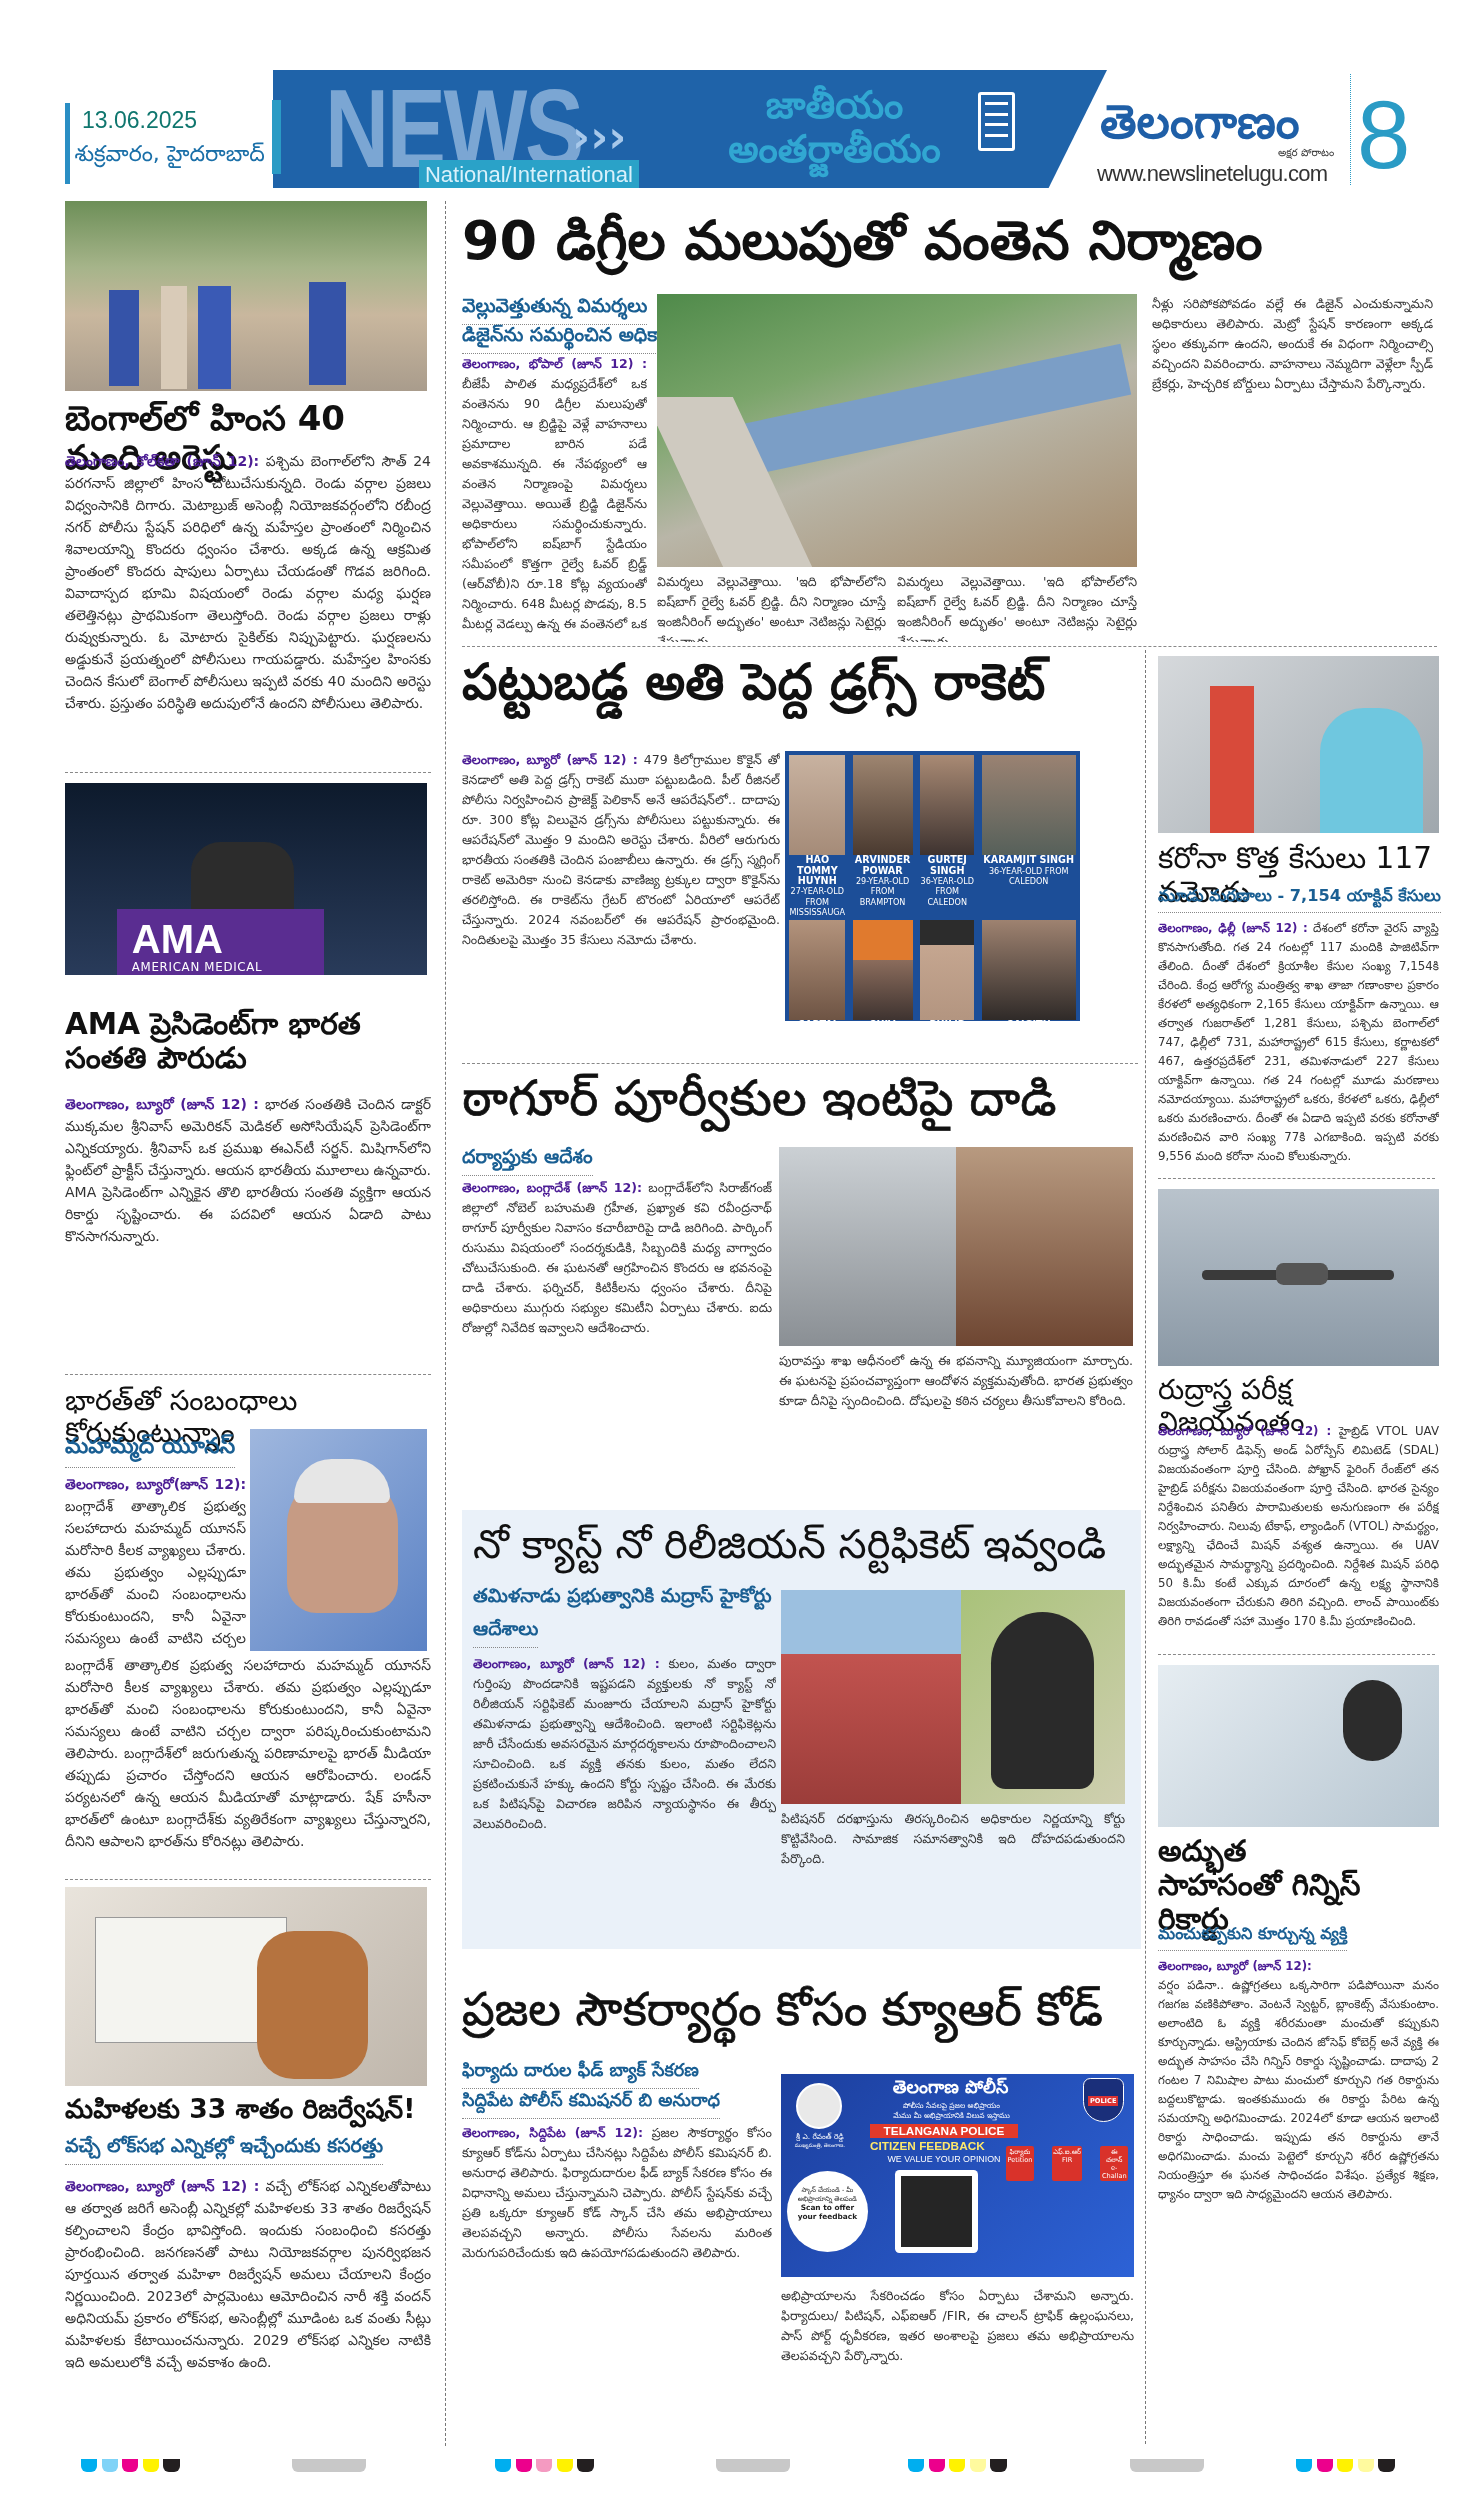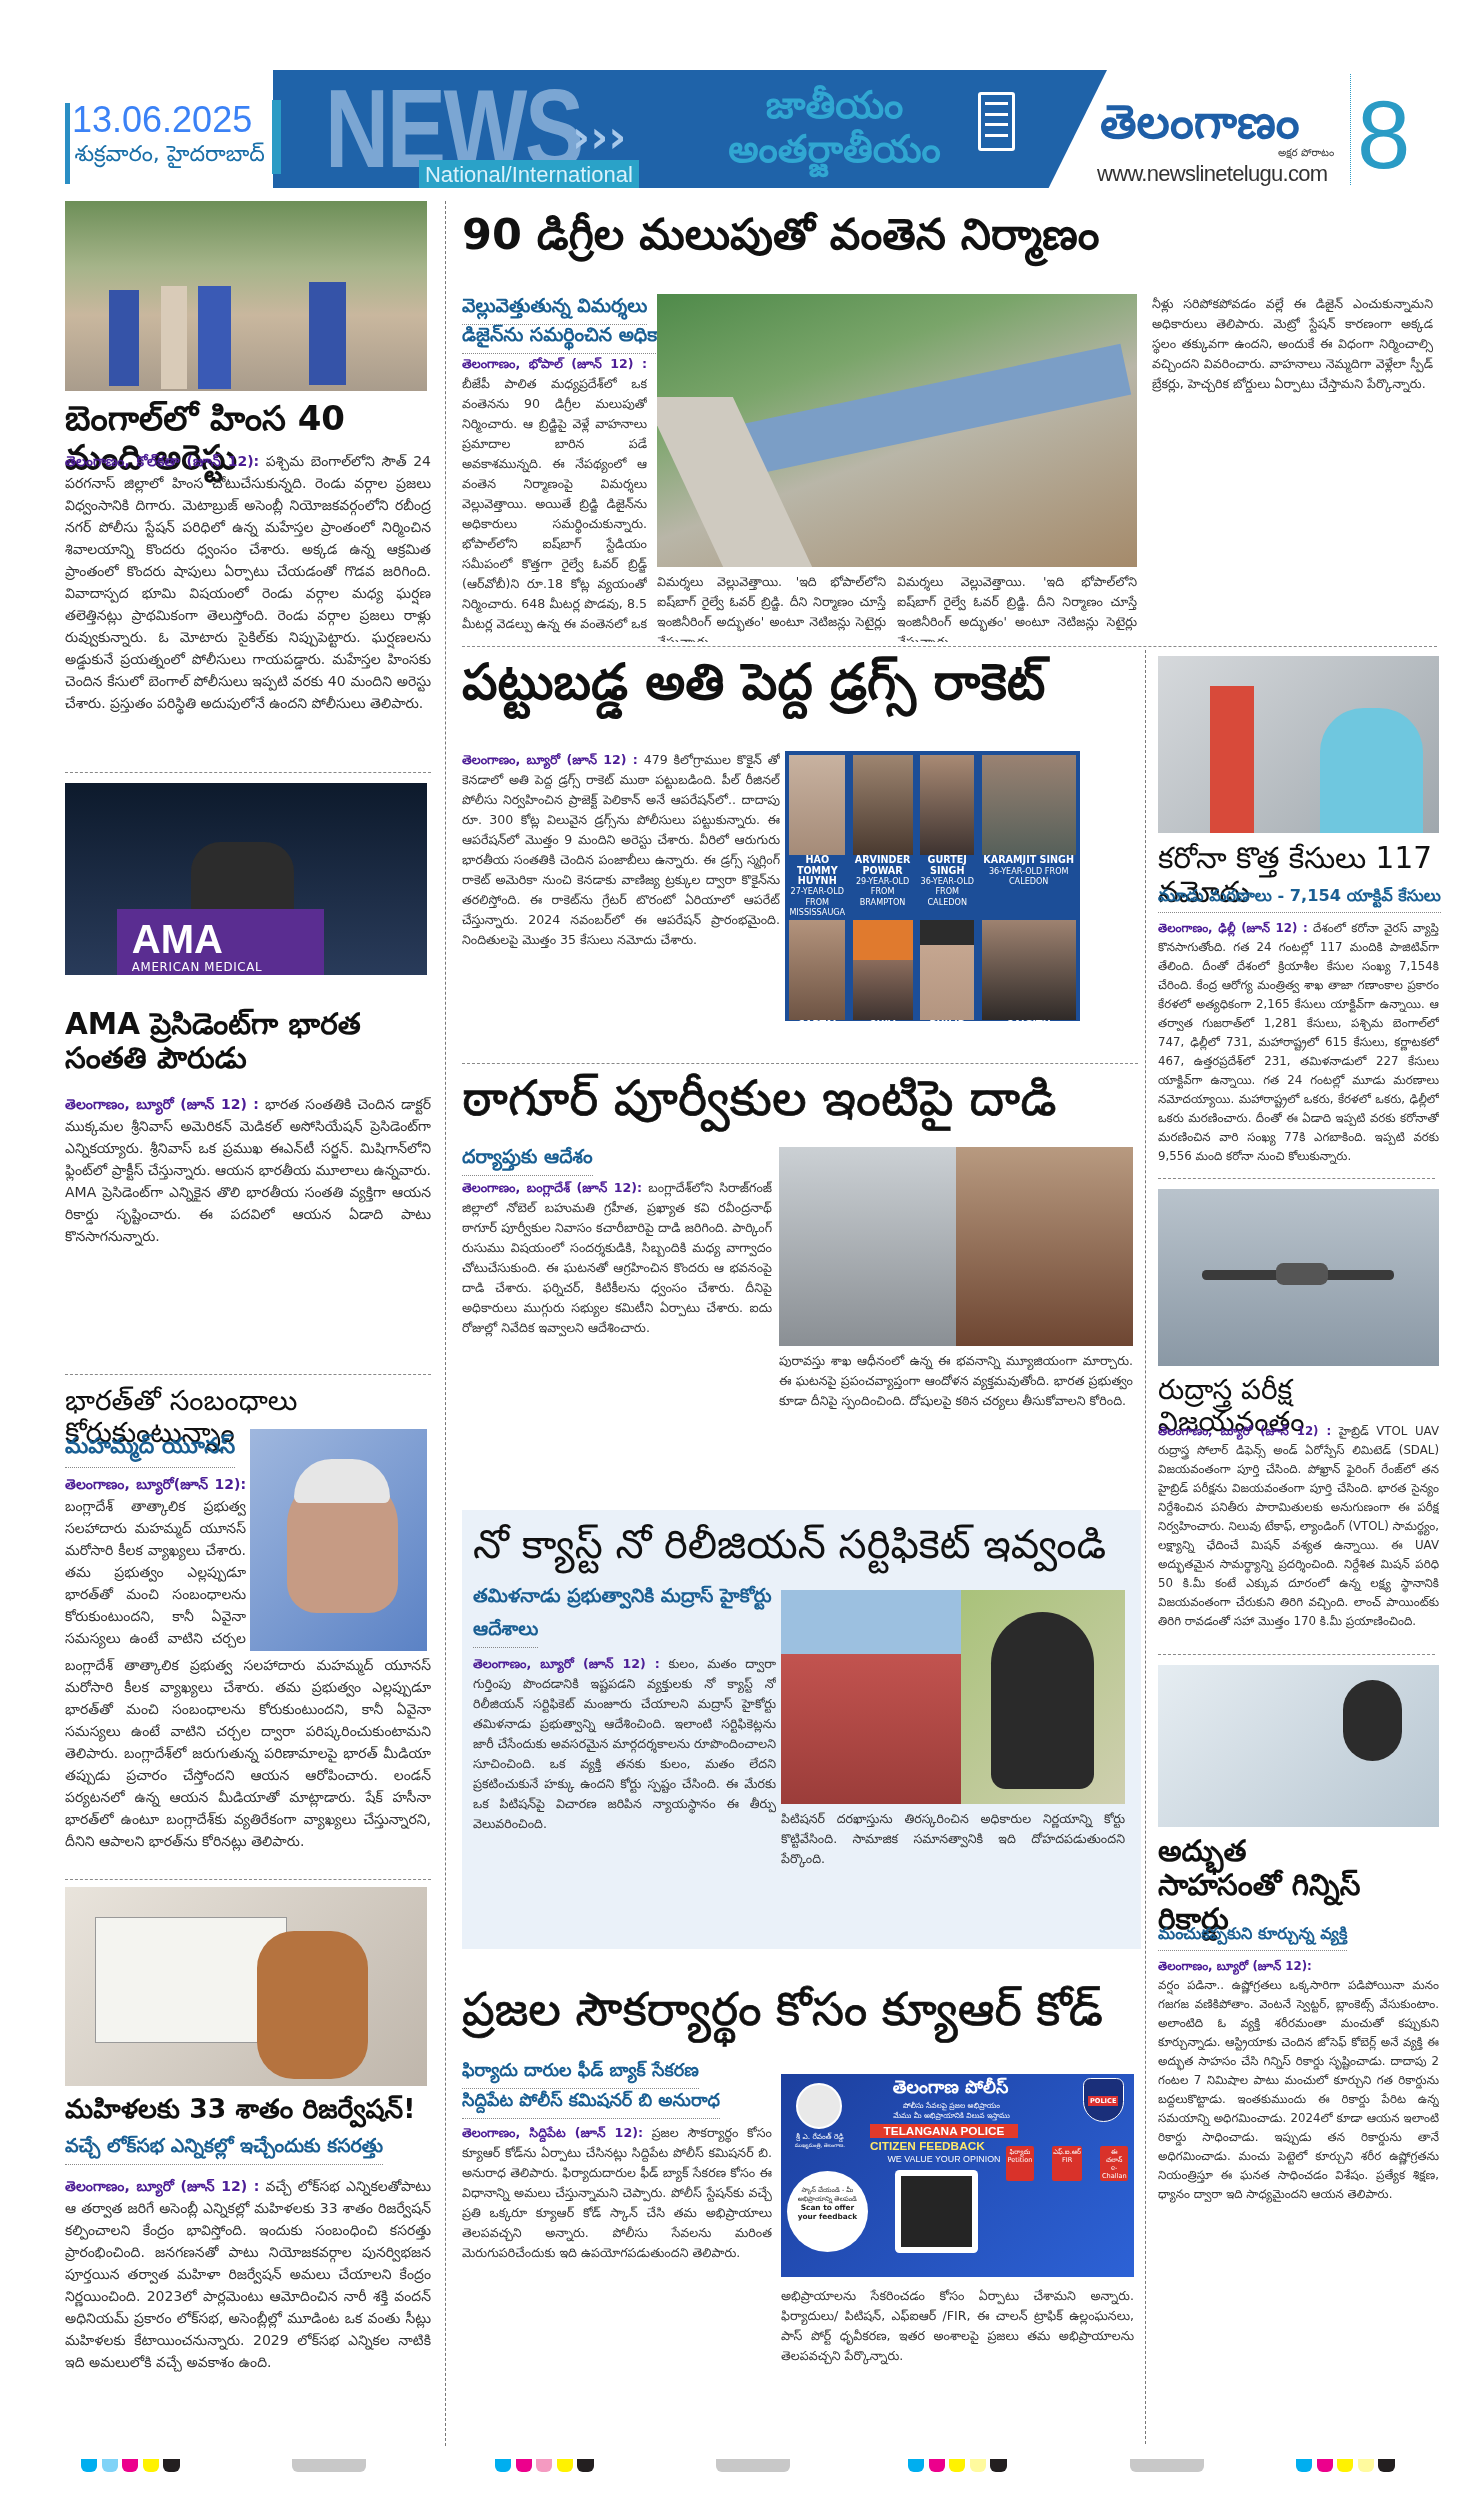--- a/index.html
+++ b/index.html
@@ -1,21 +1,21 @@
 <!DOCTYPE html>
 <html style="font-size:11.8px"><head>
 <meta charset="utf-8">
 <style>
 *{box-sizing:border-box;margin:0;padding:0}
 html,body{width:1466px;height:2512px;background:#fff;overflow:hidden}
 body{position:relative;font-family:"DejaVu Sans","Liberation Sans",sans-serif;color:#222}
 .abs{position:absolute}
 
 .hdr-date{left:65px;top:103px;width:214px;height:81px;border-left:5.9px solid #2a8ec4}
-.hdr-date .d1{font-family:"Liberation Sans",sans-serif;font-size:36px;color:#3b82f6;line-height:34px;padding-left:2px}
+.hdr-date .d1{font-family:"Liberation Sans",sans-serif;font-size:23px;color:#0f766e;line-height:34px;padding-left:12px}
 .hdr-date .d2{font-size:22px;color:#1a6fa8;line-height:34px;padding-left:4.4px}
 .hdr-band{left:273px;top:70px;width:834px;height:118px;background:#1f63a9;clip-path:polygon(0 0,100% 0,93% 100%,0 100%)}
 .hdr-accent{left:272px;top:100px;width:8.9px;height:74px;background:#2a9bc5}
 .news{left:325px;top:74px;font-family:"Liberation Sans",sans-serif;font-weight:bold;font-size:111px;color:#7ba6d3;letter-spacing:-3px;line-height:111px;transform:scaleX(.8);transform-origin:left}
 .chev{left:572px;top:111px;font-size:44px;color:#a7c8ea;font-weight:bold}
 .nat{left:419px;top:160px;background:#2aa2c8;color:#d9f1fb;font-family:"Liberation Sans",sans-serif;font-size:22px;padding:1.5px 5.9px;line-height:25px}
 .tel1{left:709px;top:83px;color:#31a7d2;font-size:38px;font-weight:bold;line-height:44px;text-align:center;width:251px}
 .doc-icon{left:978px;top:92px;width:37px;height:59px;border:3.7px solid #fff;border-radius:3px}
 .doc-icon span{display:block;height:3px;background:#fff;margin:7.4px 4.4px}
 .brand{left:1100px;top:96px;width:236px;color:#1f5fa7;font-size:47px;font-weight:bold;line-height:52px}
@@ -114,21 +114,21 @@
 <div class="abs h-black" style="left:65px;top:2094px;width:369px;font-size:26.6px">మహిళలకు 33 శాతం రిజర్వేషన్!</div>
 <div class="abs sub-blue" style="left:65px;top:2134px;font-size:19px">వచ్చే లోక్‌సభ ఎన్నికల్లో ఇచ్చేందుకు కసరత్తు</div>
 <div class="abs body" style="left:65px;top:2175px;width:366px;height:266px;overflow:hidden">
   <b>తెలంగాణం, బ్యూరో (జూన్ 12) :</b>
   <span>వచ్చే లోక్‌సభ ఎన్నికలతోపాటు ఆ తర్వాత జరిగే అసెంబ్లీ ఎన్నికల్లో మహిళలకు 33 శాతం రిజర్వేషన్ కల్పించాలని కేంద్రం భావిస్తోంది. ఇందుకు సంబంధించి కసరత్తు ప్రారంభించింది. జనగణనతో పాటు నియోజకవర్గాల పునర్విభజన పూర్తయిన తర్వాత మహిళా రిజర్వేషన్ అమలు చేయాలని కేంద్రం నిర్ణయించింది. 2023లో పార్లమెంటు ఆమోదించిన నారీ శక్తి వందన్ అధినియమ్ ప్రకారం లోక్‌సభ, అసెంబ్లీల్లో మూడింట ఒక వంతు సీట్లు మహిళలకు కేటాయించనున్నారు. 2029 లోక్‌సభ ఎన్నికల నాటికి ఇది అమలులోకి వచ్చే అవకాశం ఉంది.</span>
 </div>
 
 <div class="abs sep" style="left:445px;top:201px;height:2245px"></div>
 <div class="abs sep" style="left:1145px;top:650px;height:1794px"></div>
 
-<div class="abs h-black" style="left:462px;top:210px;width:990px;font-size:43px">90 డిగ్రీల మలుపుతో వంతెన నిర్మాణం</div>
+<div class="abs h-black" style="left:462px;top:210px;width:990px;font-size:54px">90 డిగ్రీల మలుపుతో వంతెన నిర్మాణం</div>
 <div class="abs sub-blue" style="left:462px;top:294px;font-size:19px">వెల్లువెత్తుతున్న విమర్శలు</div>
 <div class="abs sub-blue" style="left:462px;top:323px;font-size:19px">డిజైన్‌ను సమర్థించిన అధికారులు</div>
 <div class="abs body" style="left:462px;top:354px;width:185px;height:281px;overflow:hidden;font-size:12.6px;line-height:20px">
   <b>తెలంగాణం, భోపాల్ (జూన్ 12) :</b>
   <span>బీజేపీ పాలిత మధ్యప్రదేశ్‌లో ఒక వంతెనను 90 డిగ్రీల మలుపుతో నిర్మించారు. ఆ బ్రిడ్జిపై వెళ్లే వాహనాలు ప్రమాదాల బారిన పడే అవకాశమున్నది. ఈ నేపథ్యంలో ఆ వంతెన నిర్మాణంపై విమర్శలు వెల్లువెత్తాయి. అయితే బ్రిడ్జి డిజైన్‌ను అధికారులు సమర్థించుకున్నారు. భోపాల్‌లోని ఐష్‌బాగ్ స్టేడియం సమీపంలో కొత్తగా రైల్వే ఓవర్ బ్రిడ్జ్ (ఆర్‌వోబీ)ని రూ.18 కోట్ల వ్యయంతో నిర్మించారు. 648 మీటర్ల పొడవు, 8.5 మీటర్ల వెడల్పు ఉన్న ఈ వంతెనలో ఒక చోట 90 డిగ్రీల మలుపు ఉన్నది. ప్రమాదాలు జరిగే అవకాశం ఉండటంతో ప్రజలు ఆందోళన చెందుతున్నారు. కాగా, ఐష్‌బాగ్ రైల్వే క్రాసింగ్ వద్ద ట్రాఫిక్ రద్దీని తగ్గించే లక్ష్యంగా ఈ వంతెన నిర్మించారు.</span>
 </div>
 <div class="abs img" style="left:657px;top:294px;width:480px;height:273px;background:linear-gradient(160deg,#4f8a4a 0%,#7aa56a 30%,#b9b6a8 55%,#a58a6a 100%)">
   <div style="position:absolute;left:89px;top:89px;width:384px;height:52px;background:#7b9ec6;transform:rotate(-12deg)"></div>
   <div style="position:absolute;left:29.5px;top:103px;width:89px;height:185px;background:#cfcac0;transform:skewX(25deg)"></div>
 </div>

